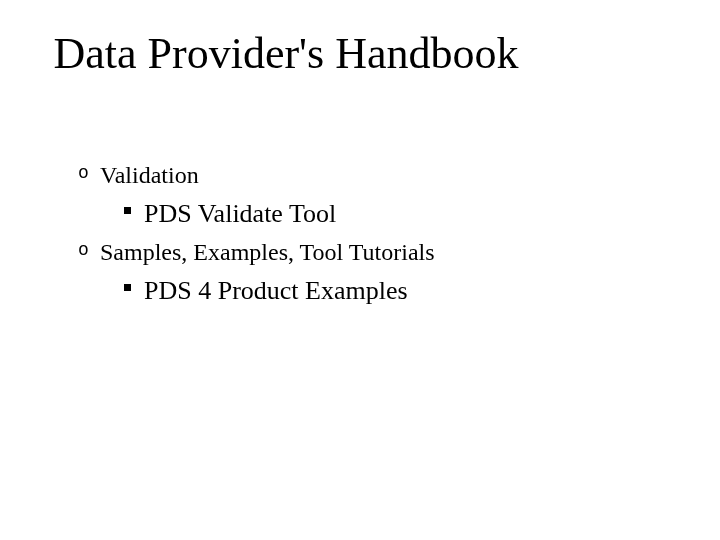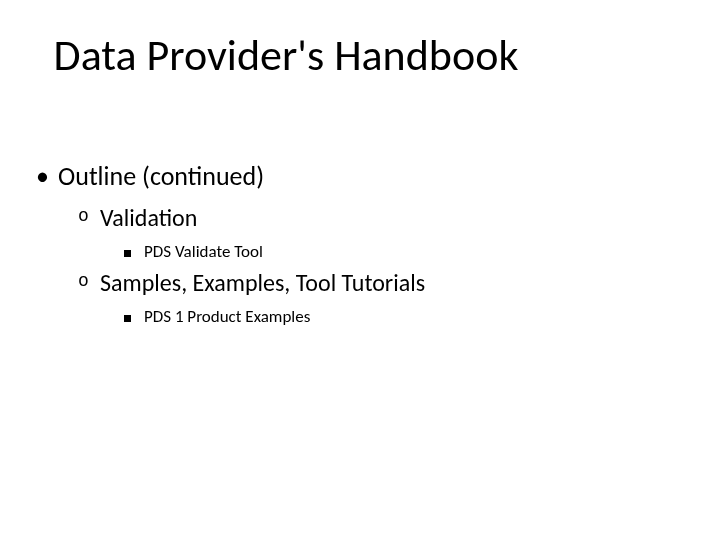--- a/index.html
+++ b/index.html
@@ -9,20 +9,21 @@
     height: 540px;
     background: #ffffff;
     font-family: Calibri, "Segoe UI", Arial, sans-serif;
     color: #000000;
   }
   .slide {
     width: 572px;
     height: 540px;
     position: relative;
     box-sizing: border-box;
+    font-family: Liberation Serif, serif;
   }
   .title {
     position: absolute;
     top: 28px;
     left: 0;
     right: 0;
     text-align: center;
     font-size: 44px;
     font-weight: 400;
     letter-spacing: 0px;
@@ -58,57 +59,54 @@
     position: absolute;
     left: 42px;
     top: 2px;
     font-size: 18px;
     font-family: "Courier New", monospace;
   }
   .lvl3 {
     margin: 0 0 6px 0;
     padding-left: 108px;
     position: relative;
-    font-size: 17px;
+    font-size: 26px;
   }
   .lvl3::before {
     content: "";
     position: absolute;
     left: 88px;
     top: 9px;
     width: 7px;
     height: 7px;
     background: #000;
   }
 </style>
 </head>
 <body>
 
 <div class="slide">
 
   <div class="title">Data Provider's Handbook</div>
 
   <div class="body">
 
-    <div class="lvl1">
-      <span>Outline (continued)</span>
-    </div>
 
     <div class="lvl2">
       <span>Validation</span>
     </div>
 
     <div class="lvl3">
       <span>PDS Validate Tool</span>
     </div>
 
     <div class="lvl2">
       <span>Samples, Examples, Tool Tutorials</span>
     </div>
 
     <div class="lvl3">
-      <span>PDS 1 Product Examples</span>
+      <span>PDS 4 Product Examples</span>
     </div>
 
 
   </div>
 
 </div>
 
 </body></html>

